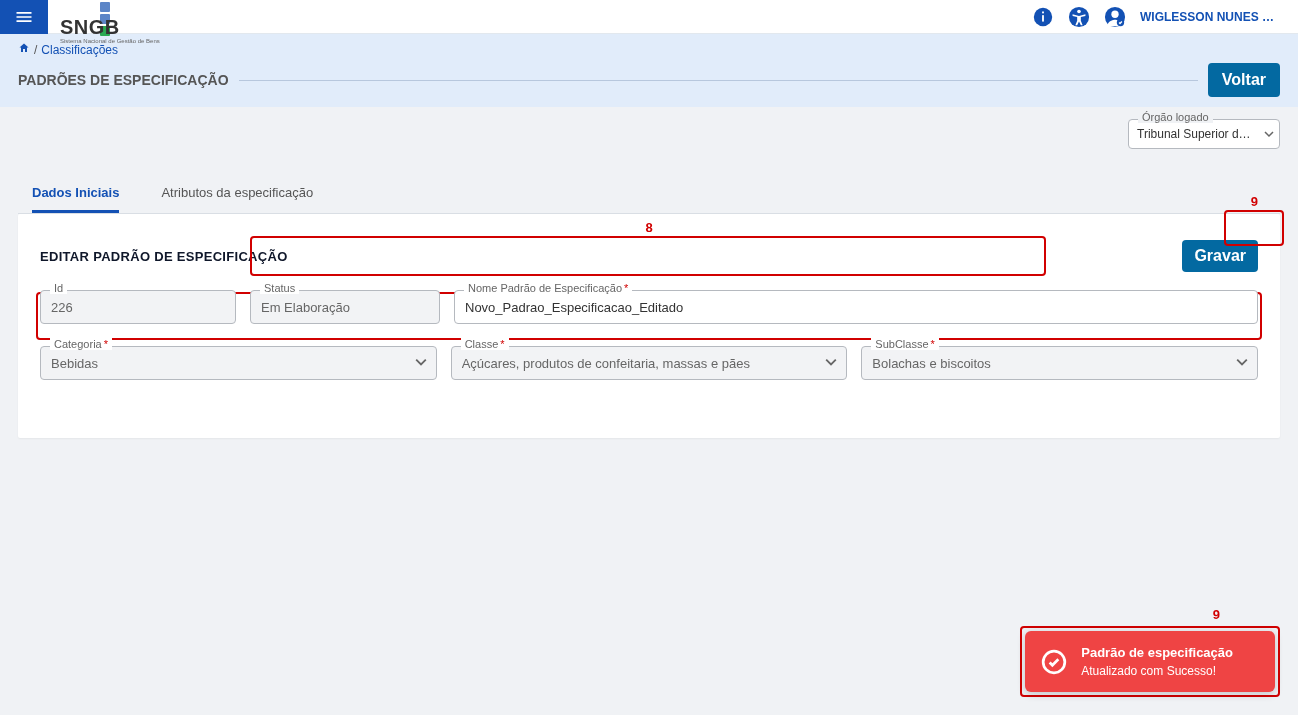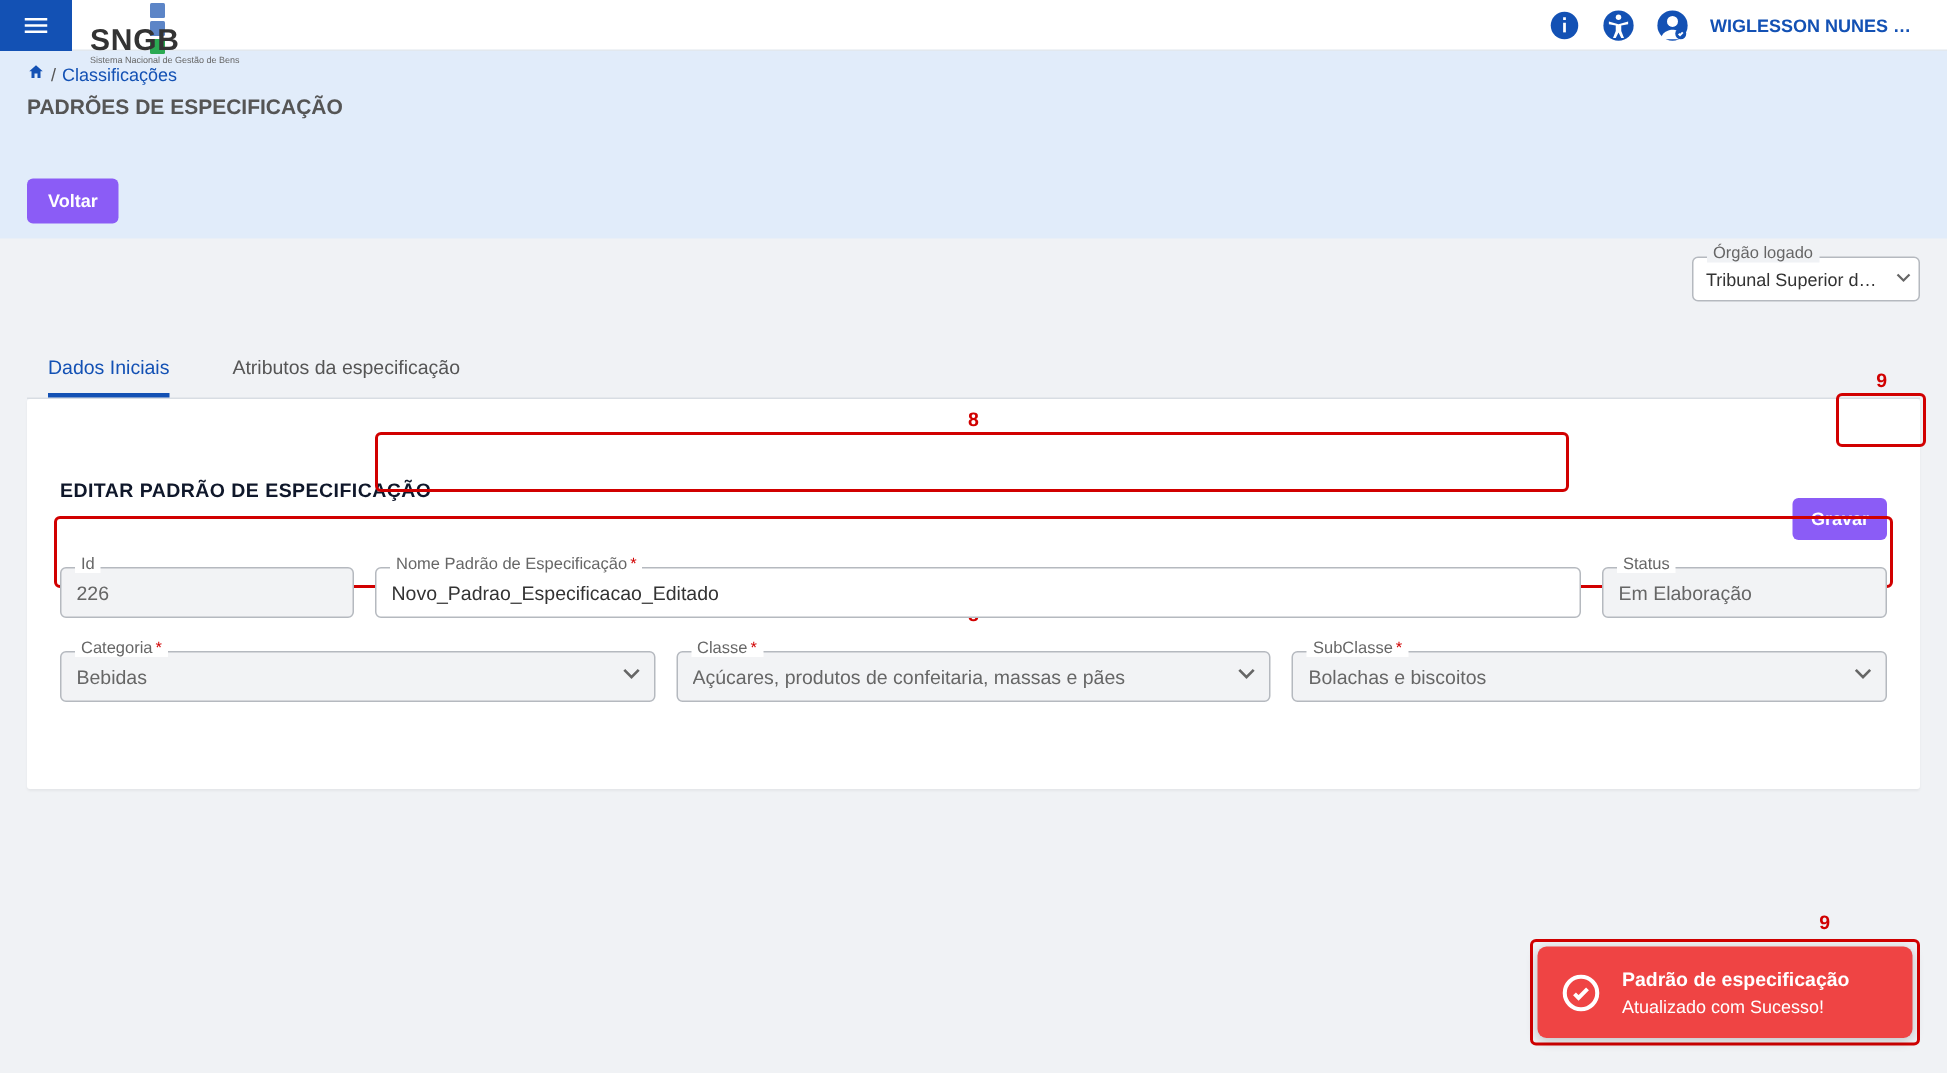--- a/index.html
+++ b/index.html
@@ -17,40 +17,40 @@
   .topbar-right { margin-left: auto; display: flex; align-items: center; gap: 14px; padding-right: 18px; }
   .icon-circle { width: 22px; height: 22px; color:#1351b4; display:flex; align-items:center; justify-content:center; }
   .icon-circle svg { width:22px; height:22px; fill:#1351b4; }
   .user-name { font-size: 12px; font-weight:700; color:#1351b4; white-space: nowrap; max-width: 140px; overflow:hidden; text-overflow: ellipsis; }
 
   
   .page-head { background:#e1ecfa; padding: 8px 18px 10px; }
   .breadcrumb { font-size: 12px; color:#1351b4; display:flex; align-items:center; gap:4px; }
   .breadcrumb a { color:#1351b4; text-decoration:none; }
   .breadcrumb .sep { color:#555; }
-  .page-title-row { display:flex; align-items:flex-start; margin-top:6px;flex-direction:column; }
+  .page-title-row { display:flex; align-items:center; margin-top:6px; }
   .page-title { font-size:14px; font-weight:700; color:#555; white-space:nowrap; }
   .title-line { flex:1; height:1px; background:#b7c7dd; margin: 0 10px; }
-  .btn-primary { background:#8b5cf6; color:#fff; border:none; border-radius:4px; font-size:12px; padding:8px 14px; cursor:pointer; font-weight:600;margin-top:40px; }
+  .btn-primary { background:#0369a1; color:#fff; border:none; border-radius:4px; font-size:16px; padding:8px 14px; cursor:pointer; font-weight:600; }
 
   
   .body-area { padding: 12px 18px; }
 
   
   .org-row { display:flex; justify-content:flex-end; margin-bottom:36px; }
   .field-floating { position:relative; }
   .field-floating .float-label { position:absolute; top:-8px; left:10px; background:#f0f2f5; padding:0 4px; font-size:11px; color:#666; }
   .org-select { width:152px; height:30px; border:1px solid #b5b9bf; background:#fff; border-radius:4px; font-size:12px; padding:0 22px 0 8px; appearance:none; -webkit-appearance:none; white-space:nowrap; overflow:hidden; text-overflow:ellipsis; color:#333; }
   .org-caret { position:absolute; right:6px; top:50%; transform:translateY(-50%); pointer-events:none; }
   .org-caret svg { width:10px; height:10px; fill:#666; }
 
   
   .tabs { display:flex; gap:42px; border-bottom:1px solid #d9dee4; padding: 0 14px;}
   .tab { font-size:13px; color:#555; padding: 0 0 10px; cursor:pointer; }
-  .tab.active { color:#1351b4; font-weight:400; border-bottom:3px solid #1351b4;text-align:center; }
+  .tab.active { color:#1351b4; font-weight:700; border-bottom:3px solid #1351b4;text-align:center; }
 
   
   .card { background:#fff; border-radius:2px; padding:26px 22px 36px; position:relative; box-shadow: 0 1px 2px rgba(0,0,0,0.05); }
   .card-title-row { display:flex; align-items:center; justify-content:space-between; margin-bottom:18px; }
   .card-title { color:#0f172a; font-size:13px; font-weight:700; letter-spacing:.3px; }
 
   
   .annot { position:absolute; font-size:13px; font-weight:700; color:#d10000; }
 
   
@@ -178,27 +178,27 @@
     <div class="card-title-row">
       <span class="card-title">EDITAR PADRÃO DE ESPECIFICAÇÃO</span>
       <button class="btn-primary" style="padding:7px 12px;">Gravar</button>
     </div>
 
     <div class="row">
       <div class="field id-field">
         <span class="float-label">Id</span>
         <input class="ctrl" readonly="" value="226" style="">
       </div>
+      <div class="field status-field">
+        <span class="float-label">Status</span>
+        <input class="ctrl" readonly="" value="Em Elaboração" style="">
+      </div>
       <div class="field name-field">
         <span class="float-label"><span>Nome Padrão de Especificação</span><span class="req">*</span></span>
         <input class="ctrl" value="Novo_Padrao_Especificacao_Editado" style="">
-      </div>
-      <div class="field status-field">
-        <span class="float-label">Status</span>
-        <input class="ctrl" readonly="" value="Em Elaboração" style="">
       </div>
     </div>
 
     <div class="row row2">
       <div class="field select-wrap">
         <span class="float-label"><span>Categoria</span><span class="req">*</span></span>
         <input class="ctrl" readonly="" value="Bebidas" style="">
         <span class="caret"><svg width="12" height="12" viewBox="0 0 10 10">
               <path d="M1 3l4 4 4-4" stroke="#666" stroke-width="1.5" fill="none"></path>
             </svg></span>

